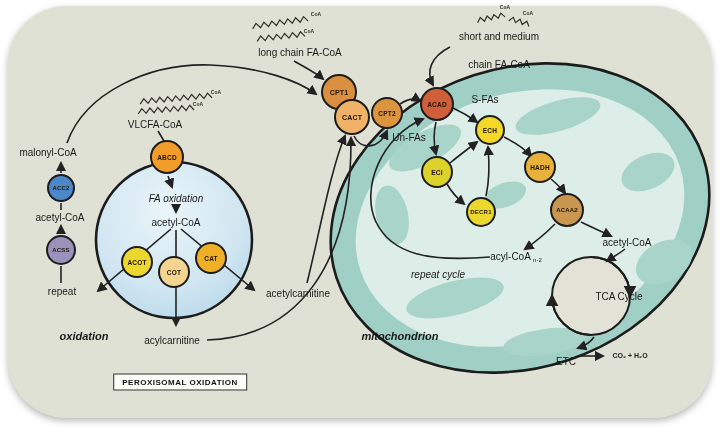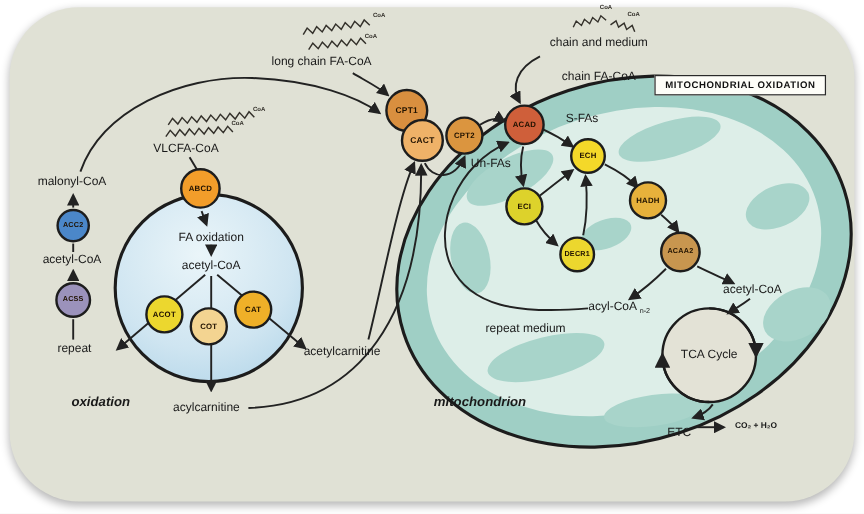--- a/index.html
+++ b/index.html
@@ -13,21 +13,21 @@
     position:absolute; left:8px; top:6px; right:8px; bottom:10px;
     background:#e0e1d5; border-radius:58px;
     box-shadow:0 3px 7px rgba(0,0,0,0.28);
   }
   svg.layer { position:absolute; left:0; top:0; }
   .lbl {
     position:absolute; transform:translate(-50%,-50%);
     font-size:10px; line-height:11px; color:#191919; white-space:nowrap;
     text-align:center;
   }
-  .it   { }
+  .it   { font-style:italic; }
   .bi   { font-style:italic; font-weight:bold; font-size:11px; }
   .tiny { font-size:5px; color:#33302a; font-weight:bold; }
   .smb  { font-size:7px; font-weight:bold; }
   .boxlbl {
     position:absolute; transform:translate(-50%,-50%);
     background:#fdfdf8; border:1.6px solid #2a2a2a;
     font-size:8px; font-weight:bold; letter-spacing:0.5px;
     padding:3px 8px; white-space:nowrap; color:#111;
   }
   .enzyme {
@@ -163,43 +163,43 @@
   <div class="enzyme" style="left: 466px; top: 197px; width: 30px; height: 30px; background-color: rgb(236, 215, 46);">
       <span class="ez" style="font-size:6px">DECR1</span>
     </div>
   <div class="enzyme" style="left: 524px; top: 151px; width: 32px; height: 32px; background-color: rgb(231, 177, 59);">
       <span class="ez">HADH</span>
     </div>
   <div class="enzyme" style="left: 550px; top: 193px; width: 34px; height: 34px; background-color: rgb(200, 150, 79);">
       <span class="ez" style="font-size:6px">ACAA2</span>
     </div>
 
-  <div class="lbl" style="left:268px;top:52px">long chain FA-CoA</div>
-  <div class="lbl" style="left:499px;top:36px">chain and medium</div>
+  <div class="lbl" style="left:300px;top:52px">long chain FA-CoA</div>
+  <div class="lbl" style="left:499px;top:36px">short and medium</div>
   <div class="lbl" style="left:499px;top:64px">chain FA-CoA</div>
   <div class="lbl" style="left:155px;top:124px">VLCFA-CoA</div>
-  <div class="lbl" style="left:60px;top:152px">malonyl-CoA</div>
+  <div class="lbl" style="left:48px;top:152px">malonyl-CoA</div>
   <div class="lbl" style="left:60px;top:217px">acetyl-CoA</div>
   <div class="lbl" style="left:62px;top:291px">repeat</div>
   <div class="lbl bi" style="left:84px;top:336px">oxidation</div>
   <div class="lbl it" style="left:176px;top:198px">FA oxidation</div>
   <div class="lbl" style="left:176px;top:222px">acetyl-CoA</div>
-  <div class="lbl" style="left:285px;top:293px">acetylcarnitine</div>
+  <div class="lbl" style="left:298px;top:293px">acetylcarnitine</div>
   <div class="lbl" style="left:172px;top:340px">acylcarnitine</div>
   <div class="lbl" style="left:485px;top:99px">S-FAs</div>
   <div class="lbl" style="left:409px;top:137px">Un-FAs</div>
   <div class="lbl" style="left:516px;top:258px"><span>acyl-CoA</span> <span class="sub">n-2</span></div>
   <div class="lbl" style="left:627px;top:242px">acetyl-CoA</div>
-  <div class="lbl it" style="left:438px;top:274px">repeat medium</div>
-  <div class="lbl" style="left:591px;top:296px">TCA Cycle</div>
+  <div class="lbl it" style="left:438px;top:274px">repeat cycle</div>
+  <div class="lbl" style="left:619px;top:296px">TCA Cycle</div>
   <div class="lbl" style="left:566px;top:361px">ETC</div>
   <div class="lbl smb" style="left:630px;top:355px">CO₂ + H₂O</div>
   <div class="lbl bi" style="left:400px;top:336px">mitochondrion</div>
 
   <div class="lbl tiny" style="left:316px;top:14px">CoA</div>
   <div class="lbl tiny" style="left:309px;top:31px">CoA</div>
   <div class="lbl tiny" style="left:216px;top:92px">CoA</div>
   <div class="lbl tiny" style="left:198px;top:104px">CoA</div>
   <div class="lbl tiny" style="left:505px;top:7px">CoA</div>
   <div class="lbl tiny" style="left:528px;top:13px">CoA</div>
 
-  <div class="boxlbl" style="left:617px;top:71px">MITOCHONDRIAL OXIDATION</div>
+  <div class="boxlbl" style="left:180px;top:382px">PEROXISOMAL OXIDATION</div>
 </div>
 
 </body></html>

